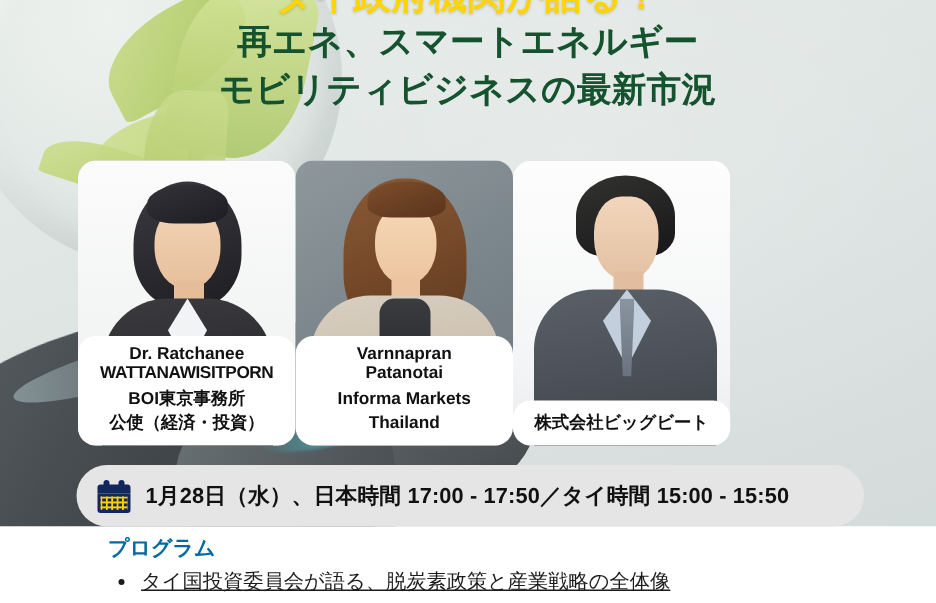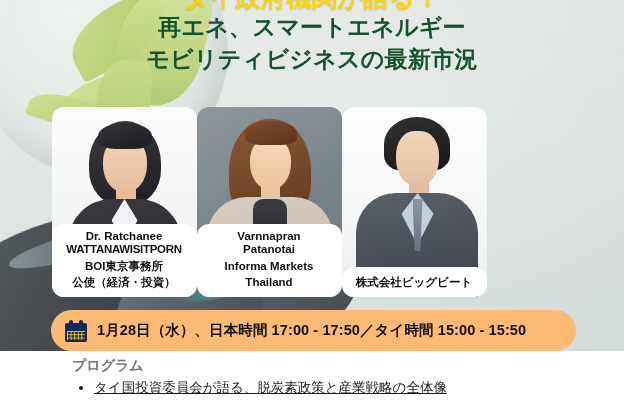--- a/index.html
+++ b/index.html
@@ -146,21 +146,21 @@
   }
   .title-main .line { display: block; }
 
   
   .cards {
     position: absolute;
     left: 51px; top: 107px;
     width: 436px;
     height: 190px;
     display: flex;
-    justify-content: center;
+    justify-content: flex-end;
     z-index: 5;
   }
   .card {
     position: relative;
     width: 145px;
     height: 190px;
     border-radius: 12px;
     overflow: hidden;
     background: #cfd6d8;
   }
@@ -231,21 +231,21 @@
     margin-top: 3px;
     white-space: nowrap;
   }
 
   
   .date-banner {
     position: absolute;
     left: 51px; top: 310px;
     width: 525px;
     height: 41px;
-    background: #fdba74;
+    background: #e5e5e5;
     border-radius: 21px;
     display: flex;
     align-items: center;
     padding: 0 14px;
     box-sizing: border-box;
     z-index: 6;
   }
   .cal-icon {
     width: 22px; height: 22px;
     flex: 0 0 22px;
@@ -288,21 +288,21 @@
     left: 0; top: 351px;
     width: 624px;
     background: #ffffff;
     padding: 6px 0 0 72px;
     box-sizing: border-box;
     z-index: 3;
   }
   .program-title {
     font-size: 14px;
     font-weight: 700;
-    color: #737373;
+    color: #0369a1;
     margin: 0 0 3px 0;
   }
   .program-list {
     margin: 0;
     padding-left: 22px;
     list-style: disc;
   }
   .program-list li {
     font-size: 13.5px;
     color: #1b1b1b;

